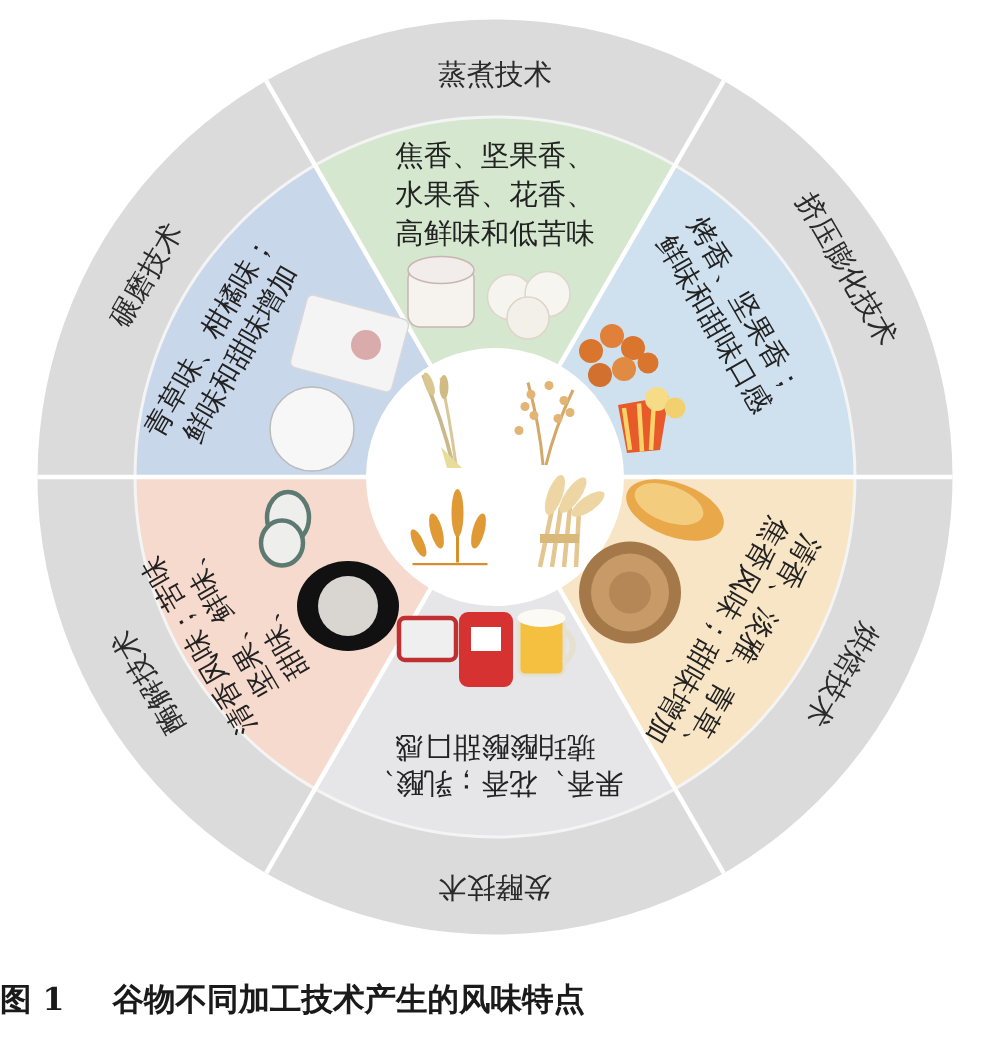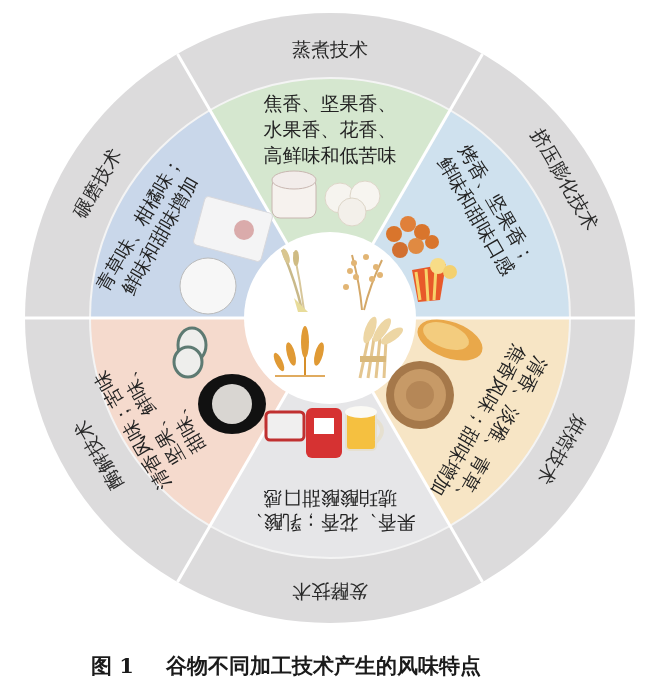--- a/index.html
+++ b/index.html
@@ -1,21 +1,21 @@
 <!DOCTYPE html>
 <html><head>
 <meta charset="utf-8">
 <style>
   html, body { margin: 0; padding: 0; background: #ffffff; }
   body { width: 660px; height: 697px; position: relative; overflow: hidden;
          font-family: "DejaVu Serif", "Liberation Serif", serif; }
   #wheel { position: absolute; left: 0; top: 0; }
   .outer-label { font-family: "DejaVu Sans", "Liberation Sans", sans-serif; font-size: 19px; fill: #2a2a2a; }
   .inner-text { font-family: "DejaVu Sans", "Liberation Sans", sans-serif; font-size: 19px; fill: #222; }
-  #caption { position: absolute; left: 0; width: 572px; top: 652px; text-align: center;
+  #caption { position: absolute; left: 0; width: 572px; top: 652px; 
              font-family: "DejaVu Serif", "Liberation Serif", serif; font-weight: bold; font-size: 21px; color: #1a1a1a; }
   #caption .fig-num { margin-right: 32px; }
 </style>
 </head>
 <body>
 
 <svg id="wheel" width="660" height="650" viewBox="0 0 660 650" xmlns="http://www.w3.org/2000/svg">
 
   <circle cx="330" cy="318" r="305" fill="#dcdbdc"></circle>
 

